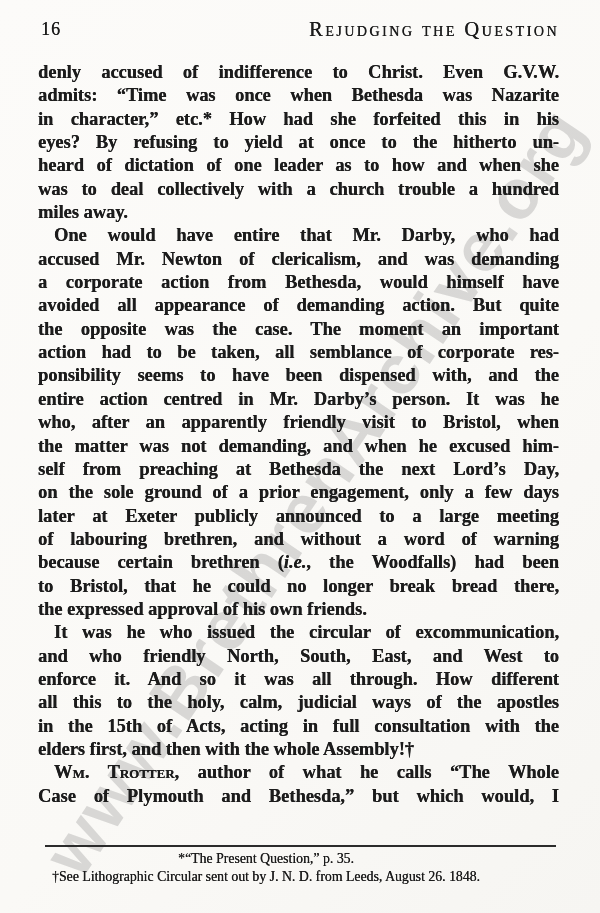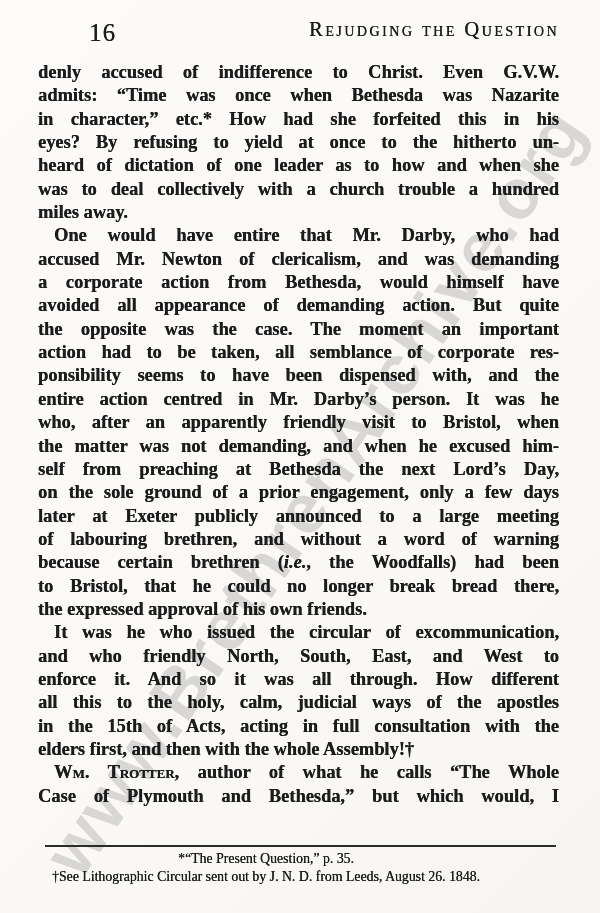--- a/index.html
+++ b/index.html
@@ -11,23 +11,22 @@
   .sheet{position:absolute;inset:0;background:linear-gradient(135deg,#fcfbf9 0%,#faf9f6 60%,#f6f5f2 100%);}
   .watermark{
     position:absolute;left:28px;top:845px;z-index:1;
     transform:rotate(-56deg);transform-origin:0 0;
     font-family:"Liberation Sans","DejaVu Sans",sans-serif;
     font-weight:bold;font-size:70px;letter-spacing:2px;
     color:rgba(128,128,128,0.28);white-space:nowrap;pointer-events:none;
   }
   .header{position:absolute;top:18px;left:38px;width:521px;height:22px;z-index:2;}
   .pgnum{
-    position:absolute;left:3px;top:1px;font-size:25px;letter-spacing:1px;
+    position:absolute;left:3px;top:1px;font-size:18px;letter-spacing:1px;
     text-shadow:0.3px 0 0 currentColor;
-    margin-left:48px;
   }
   .title{
     text-align:right;font-variant:small-caps;font-size:20.5px;
     letter-spacing:2.5px;text-shadow:0.3px 0 0 currentColor;
   }
   .pagebody{position:absolute;left:38px;top:61px;width:521px;z-index:2;font-weight:bold;}
   .ln{
     font-size:18.4px;line-height:23.35px;height:23.35px;
     text-align:justify;text-align-last:justify;
     text-shadow:0.25px 0 0 currentColor;

